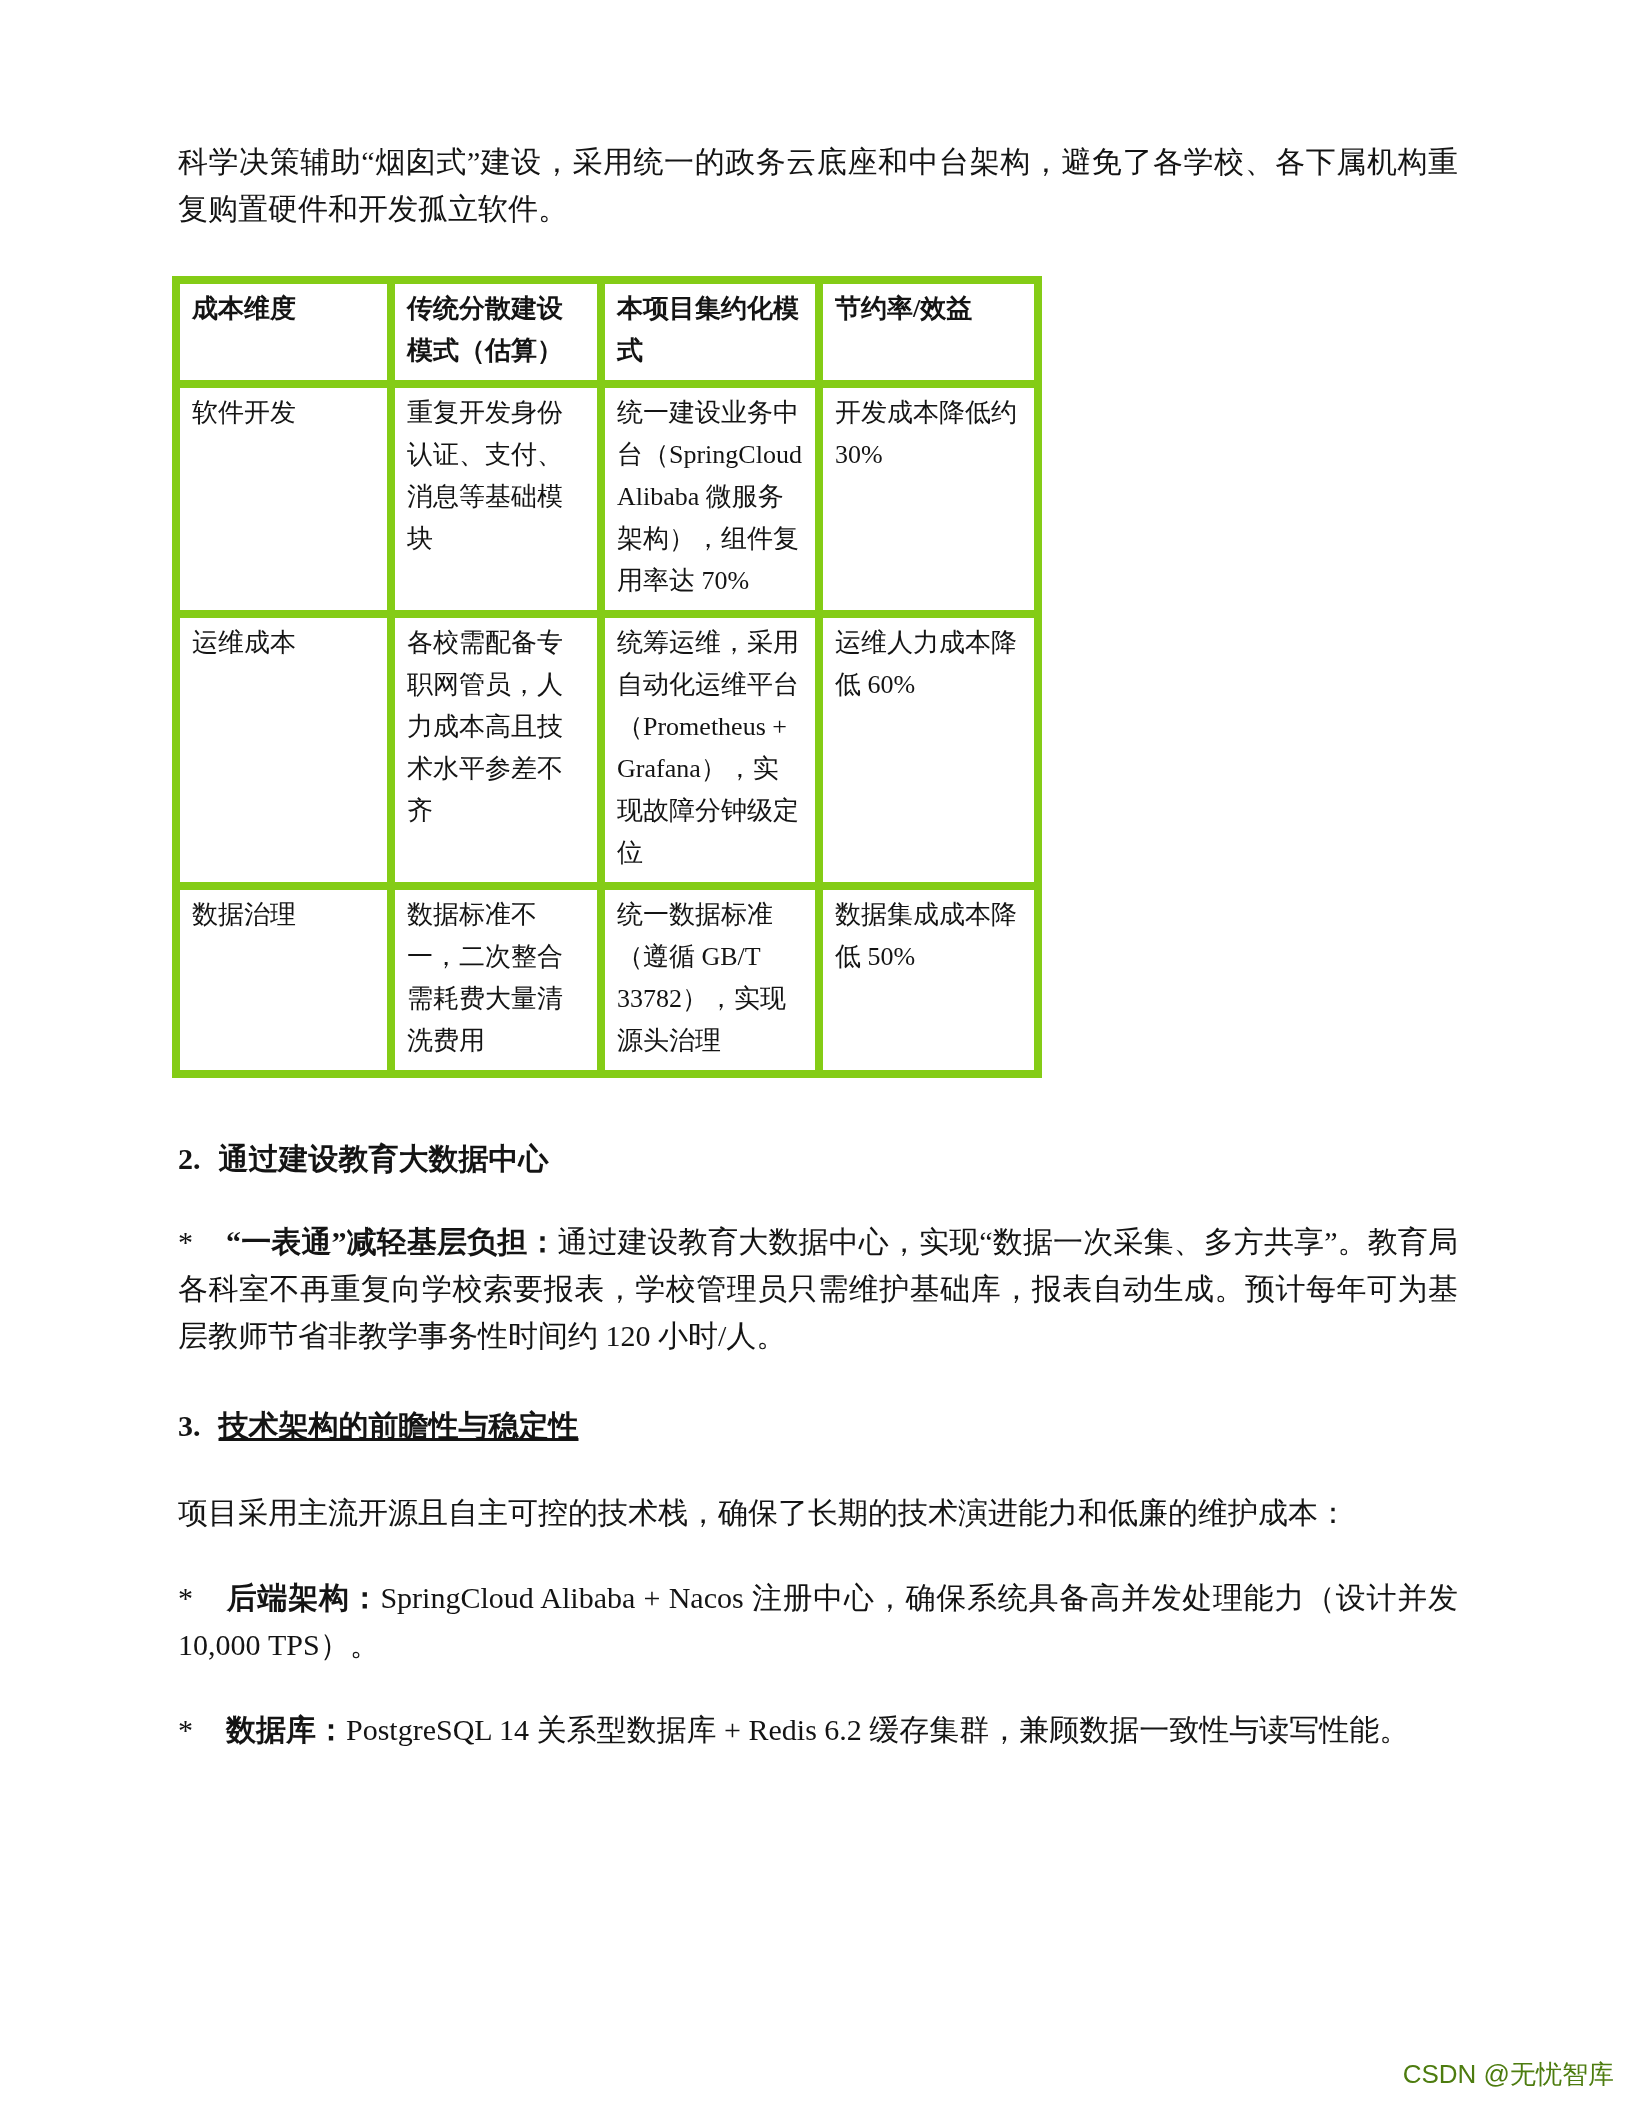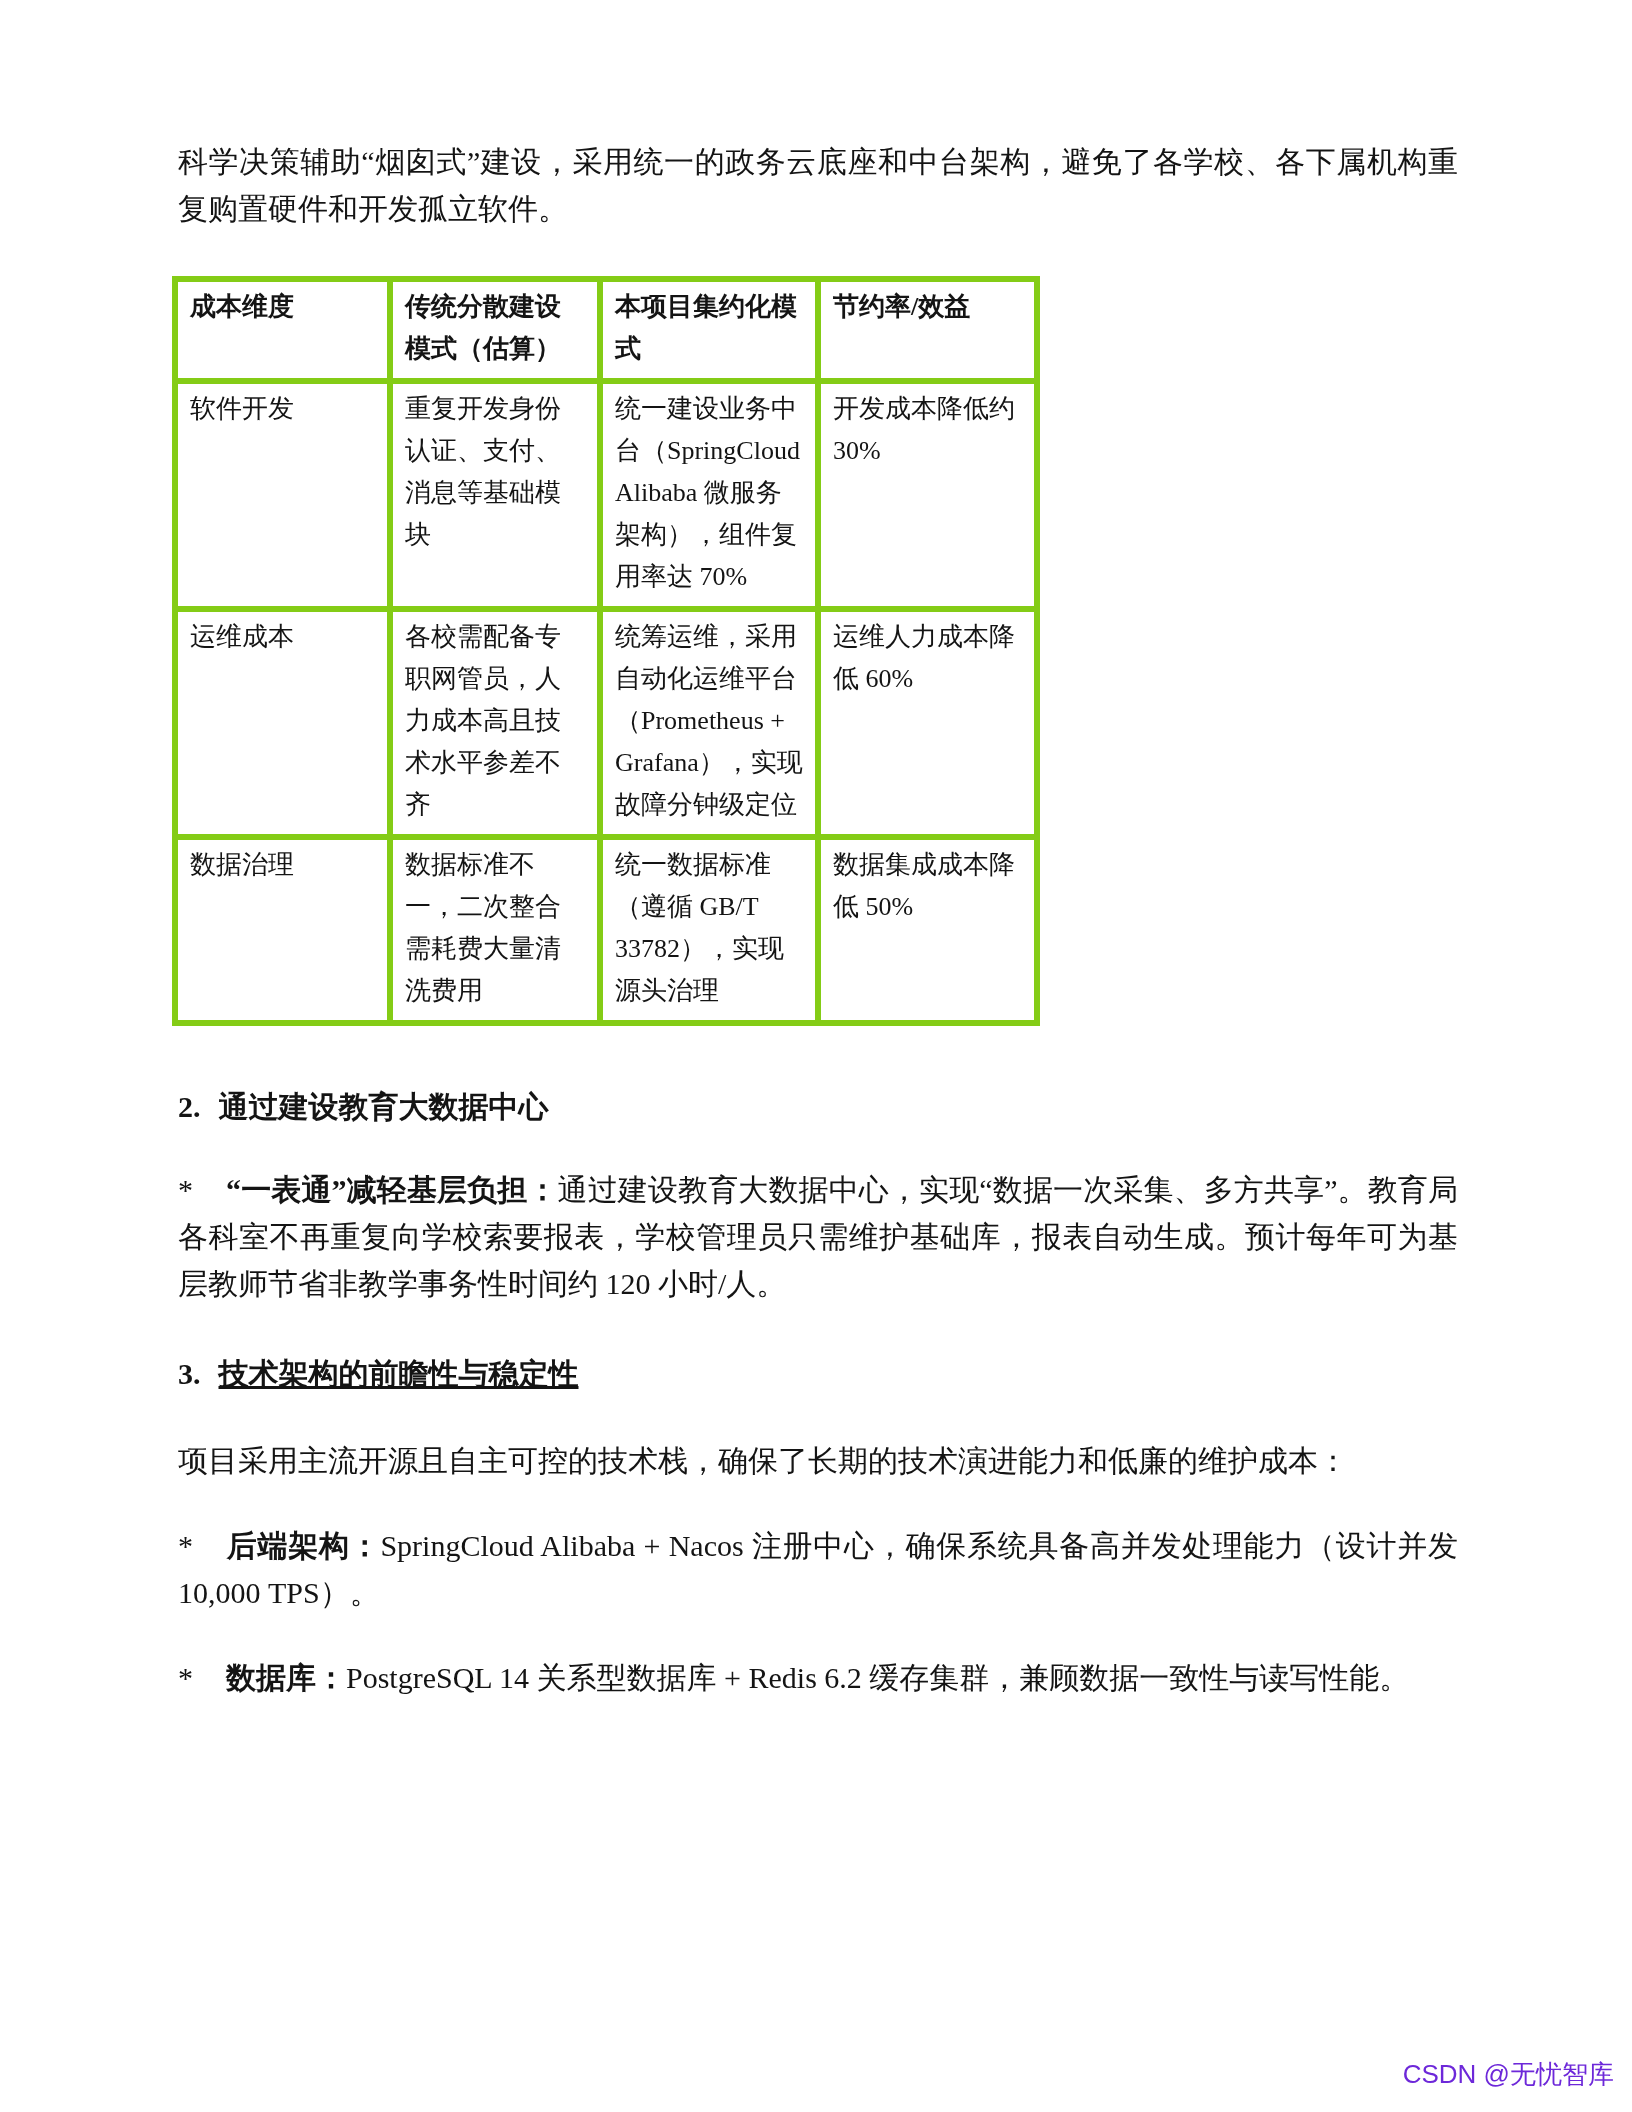--- a/index.html
+++ b/index.html
@@ -27,21 +27,21 @@
   }
   table.cost-table {
     border-collapse: collapse;
     table-layout: fixed;
     width: 862px;
     margin-top: 44px;
     margin-left: -6px;
   }
   table.cost-table th,
   table.cost-table td {
-    border: 6px solid #84cc16;
+    border: 8px solid #84cc16;
     padding: 4px 12px 8px 12px;
     font-size: 26px;
     line-height: 42px;
     vertical-align: top;
     text-align: left;
     font-weight: normal;
     overflow-wrap: break-word;
   }
   table.cost-table th { font-weight: bold; }
   td.dim-cell { font-weight: bold; }
@@ -65,21 +65,21 @@
   .bullet-marker {
     display: inline-block;
     width: 48px;
   }
   .bullet-lead { font-weight: bold; }
   .watermark {
     position: absolute;
     right: 18px;
     bottom: 20px;
     font-size: 26px;
-    color: #6d28d9;
+    color: #4d7c0f;
     font-family: "Liberation Sans", "DejaVu Sans", sans-serif;
   }
 </style>
 </head>
 <body>
 
 <div class="content">
 
   <p class="body-para">科学决策辅助“烟囱式”建设，采用统一的政务云底座和中台架构，避免了各学校、各下属机构重复购置硬件和开发孤立软件。</p>
 

